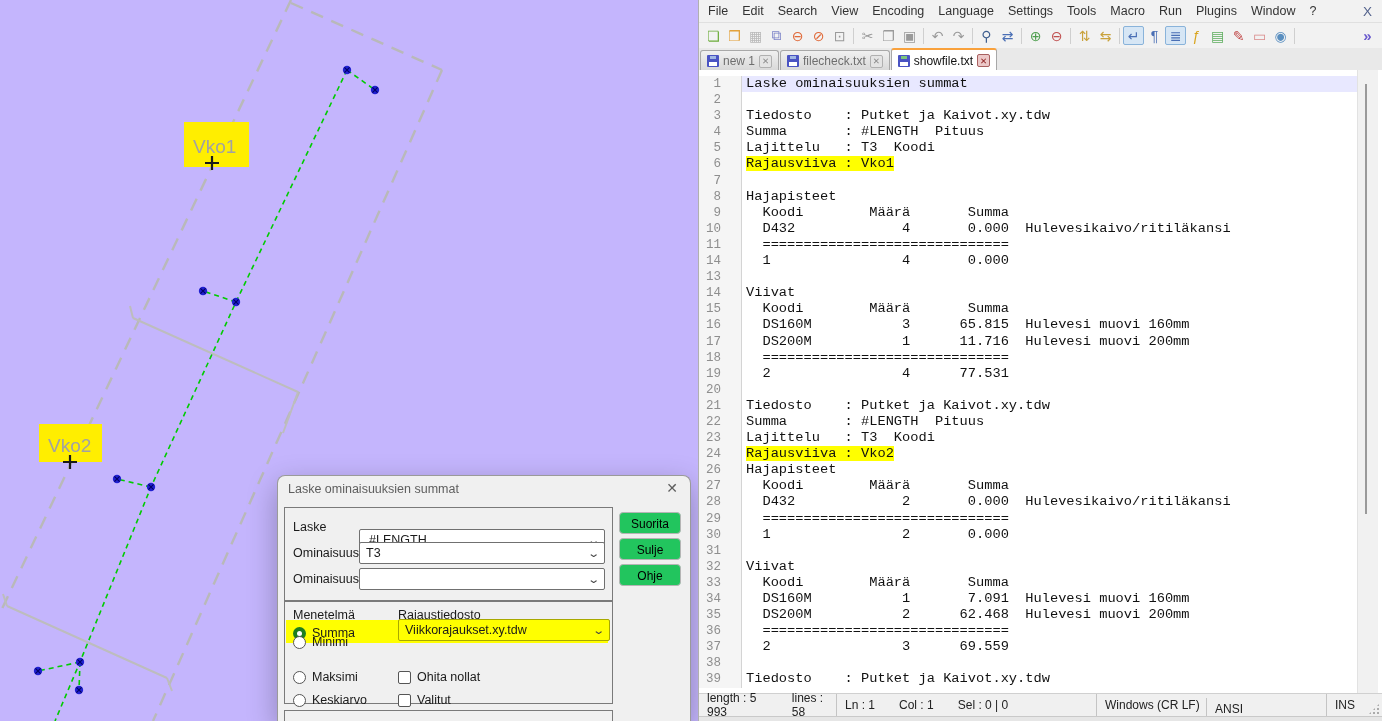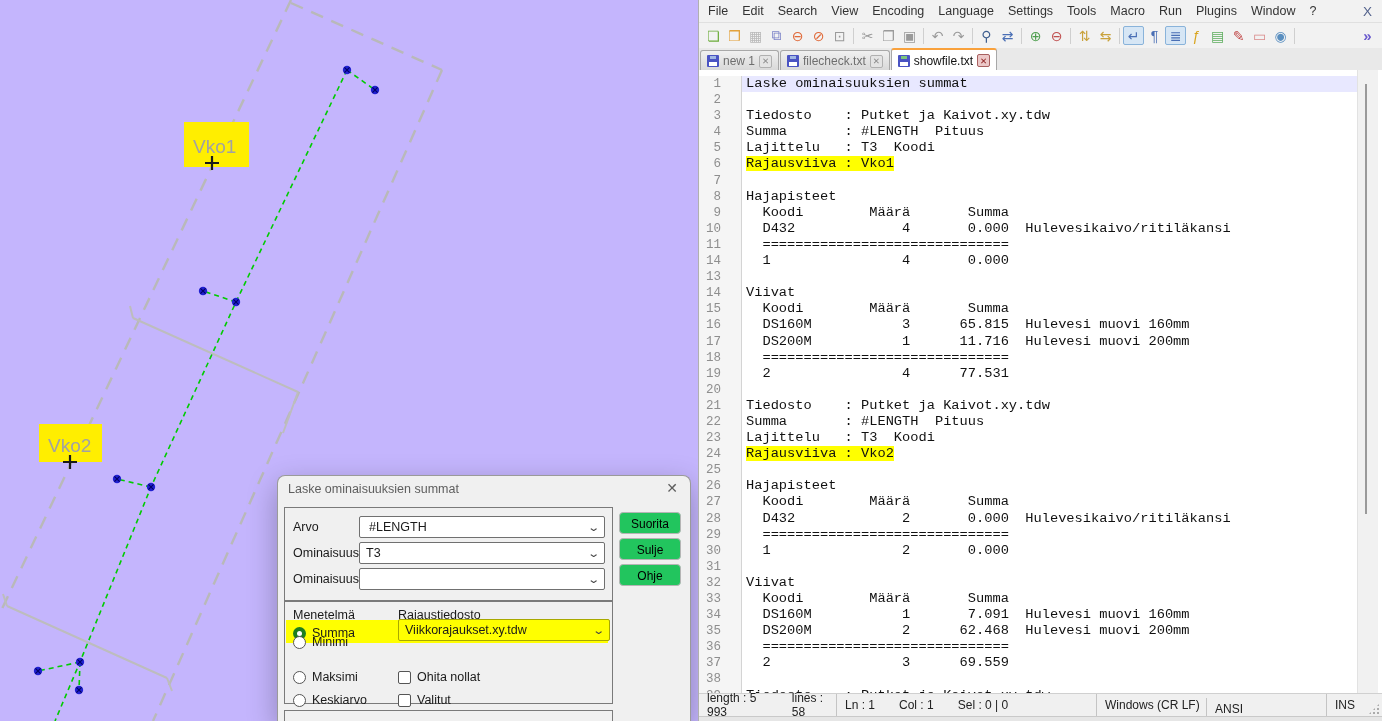--- a/index.html
+++ b/index.html
@@ -153,22 +153,22 @@
         <text class="lbl-text" x="48" y="452">Vko2</text>
         <path class="cross" d="M63,462 h14 M70,455 v14"></path>
       </g>
     </svg>
   </div>
 
   <div id="dialog">
     <span class="dlg-title">Laske ominaisuuksien summat</span>
     <span class="dlg-close">✕</span>
     <div class="dlg-group" id="grp1">
-        <span class="f-label" style="top: 8px;">Arvo</span>
-        <div class="combo" style="left: 74px; top: 8px; width: 246px; padding-left: 9px;">
+        <span class="f-label" style="top: 8px;">Laske</span>
+        <div class="combo" style="left: 74px; top: 21px; width: 246px; padding-left: 9px;">
           <span>#LENGTH</span>
           <span class="arrow">⌄</span>
         </div>
         <span class="f-label" style="top: 34px;">Ominaisuus</span>
         <div class="combo" style="left: 74px; top: 34px; width: 246px;">
           <span>T3</span>
           <span class="arrow">⌄</span>
         </div>
         <span class="f-label" style="top: 60px;">Ominaisuus</span>
         <div class="combo" style="left: 74px; top: 60px; width: 246px;">
@@ -402,25 +402,20 @@
             <span class="ln-num">23</span>
             <span class="ln-pad"></span>
             <span class="ln-text"><span>Lajittelu   : T3  Koodi</span></span>
           </div>
           <div class="ln-row">
             <span class="ln-num">24</span>
             <span class="ln-pad"></span>
             <span class="ln-text"><span class="mark">Rajausviiva : Vko2</span></span>
           </div>
           <div class="ln-row">
-            <span class="ln-num">25</span>
-            <span class="ln-pad"></span>
-            <span class="ln-text"><span></span></span>
-          </div>
-          <div class="ln-row">
             <span class="ln-num">26</span>
             <span class="ln-pad"></span>
             <span class="ln-text"><span>Hajapisteet</span></span>
           </div>
           <div class="ln-row">
             <span class="ln-num">27</span>
             <span class="ln-pad"></span>
             <span class="ln-text"><span>  Koodi        Määrä       Summa</span></span>
           </div>
           <div class="ln-row">

